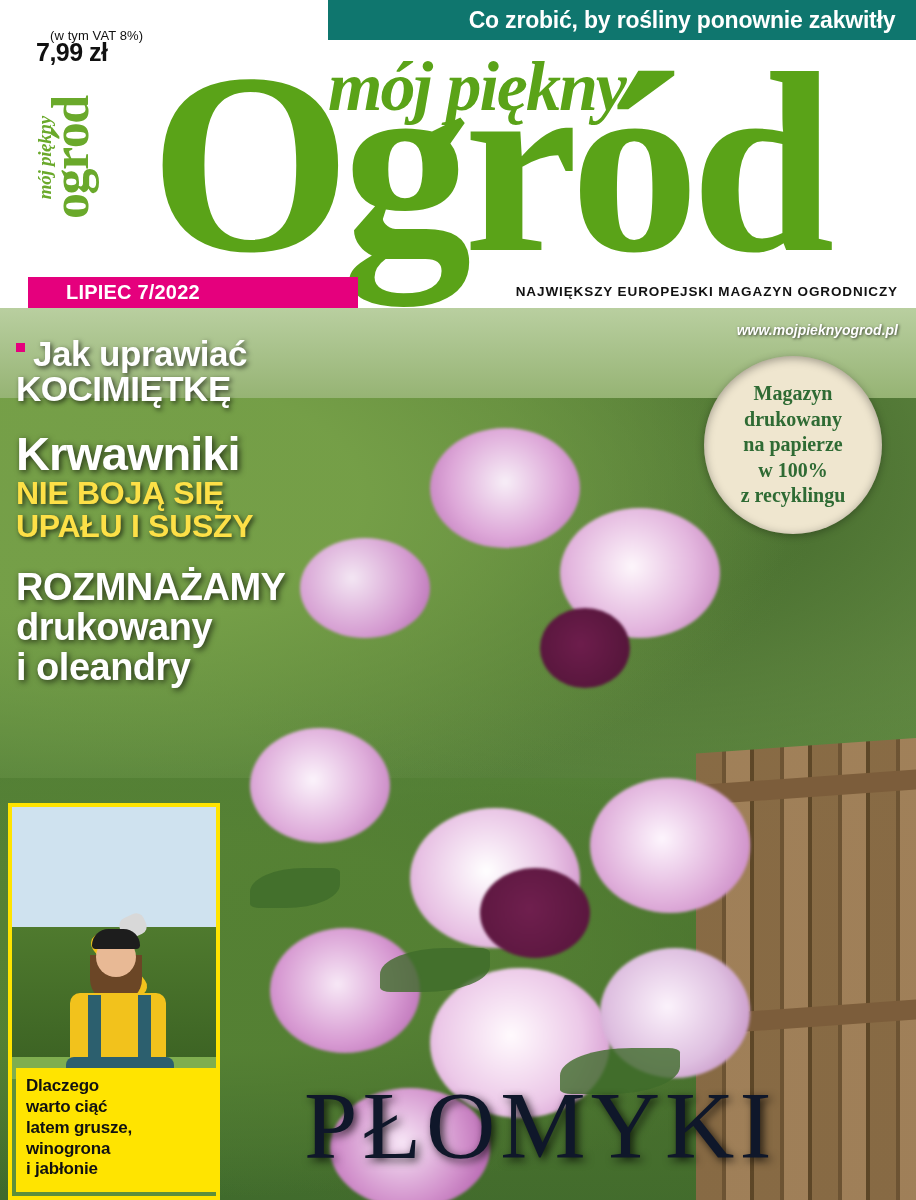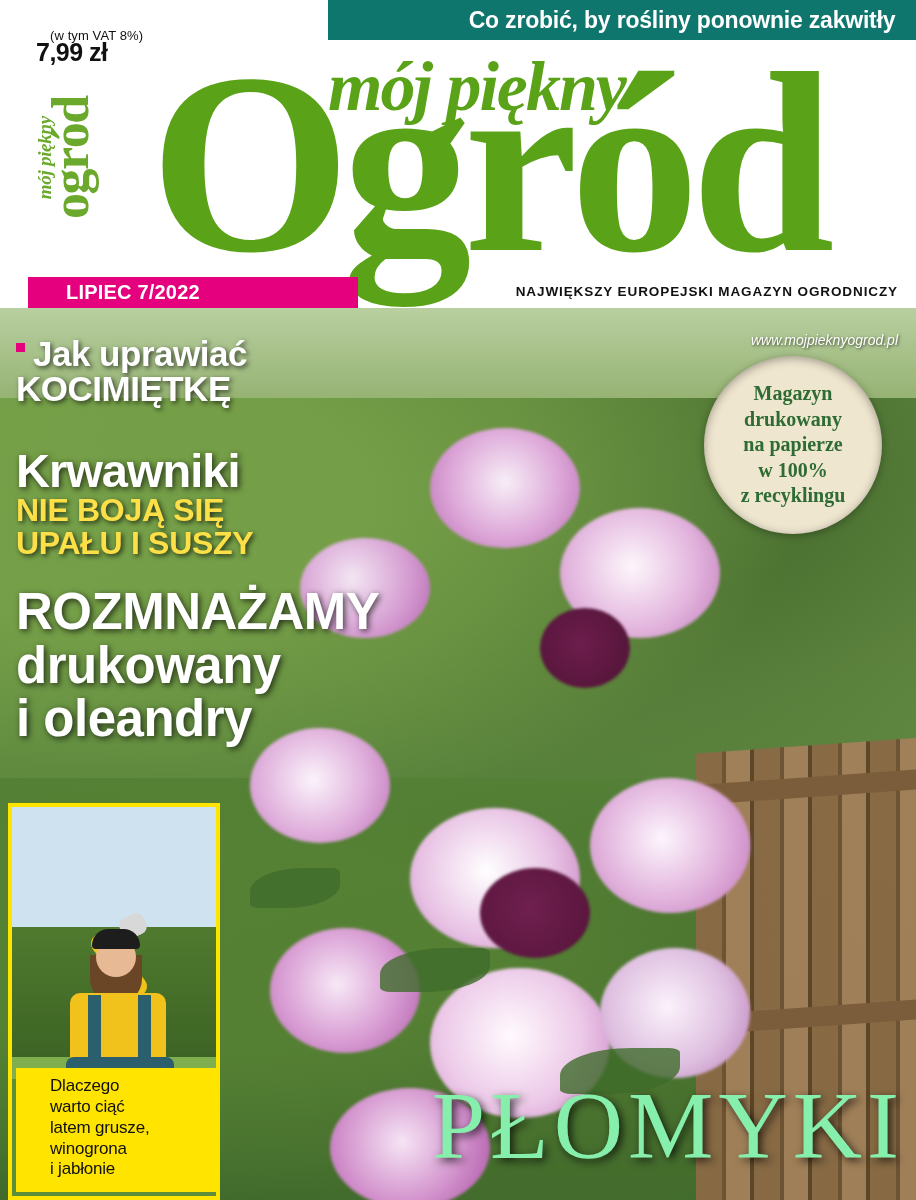--- a/index.html
+++ b/index.html
@@ -244,48 +244,48 @@
     text-shadow: 2px 2px 5px rgba(0,0,0,.65);
     letter-spacing: -0.5px;
   }
   .cl-2-title {
     color: #ffffff;
     font-weight: bold;
     font-size: 47px;
     line-height: 1.0;
     text-shadow: 2px 2px 6px rgba(0,0,0,.7);
     letter-spacing: -1px;
-    margin-top: 41px;
+    margin-top: 24px;
   }
   .cl-2-sub {
     color: #fde047;
     font-weight: bold;
     font-size: 32px;
     line-height: 1.02;
     text-shadow: 2px 2px 5px rgba(0,0,0,.7);
     letter-spacing: -0.3px;
   }
   .cl-3 {
     color: #ffffff;
     font-weight: bold;
-    font-size: 51px;
+    font-size: 38px;
     line-height: 1.05;
     text-shadow: 2px 2px 6px rgba(0,0,0,.7);
     letter-spacing: -0.5px;
     margin-top: 26px;
   }
 
   
   .website {
     position: absolute;
     right: 18px;
-    top: 24px;
+    top: 14px;
     color: #ffffff;
     font-style: italic;
-    font-weight: normal;
+    font-weight: bold;
     font-size: 14px;
     text-shadow: 1px 1px 3px rgba(0,0,0,.7);
   }
 
   
   .stamp {
     position: absolute;
     right: 34px;
     top: 48px;
     width: 178px;
@@ -376,49 +376,48 @@
     position: absolute;
     left: 4px;
     bottom: 4px;
     width: 204px;
     background: #ffe400;
     padding: 8px 10px 12px 10px;
     box-sizing: border-box;
   }
   .inset-caption-text {
     color: #111;
-    font-weight: normal;
+    font-weight: bold;
     font-size: 17px;
     line-height: 1.22;
     letter-spacing: -0.2px;
-    margin-left: 24px;
   }
 
   
   .bottom-kicker {
     position: absolute;
     right: 22px;
     bottom: 152px;
     width: 480px;
     text-align: center;
     font-family: "Liberation Serif", serif;
     font-size: 47px;
     color: #ffffff;
     line-height: 1.03;
     text-shadow: 2px 2px 7px rgba(0,0,0,.75);
   }
   .bottom-title {
     position: absolute;
     right: 12px;
     bottom: 26px;
     width: 600px;
-    text-align: right;
+    text-align: left;
     font-family: "Liberation Serif", serif;
     font-size: 96px;
-    color: #86efac;
+    color: #0f172a;
     letter-spacing: 5px;
     line-height: 1;
     text-shadow: 3px 3px 9px rgba(0,0,0,.75);
   }
 </style>
 </head>
 <body>
 
 <div class="cover">
 

